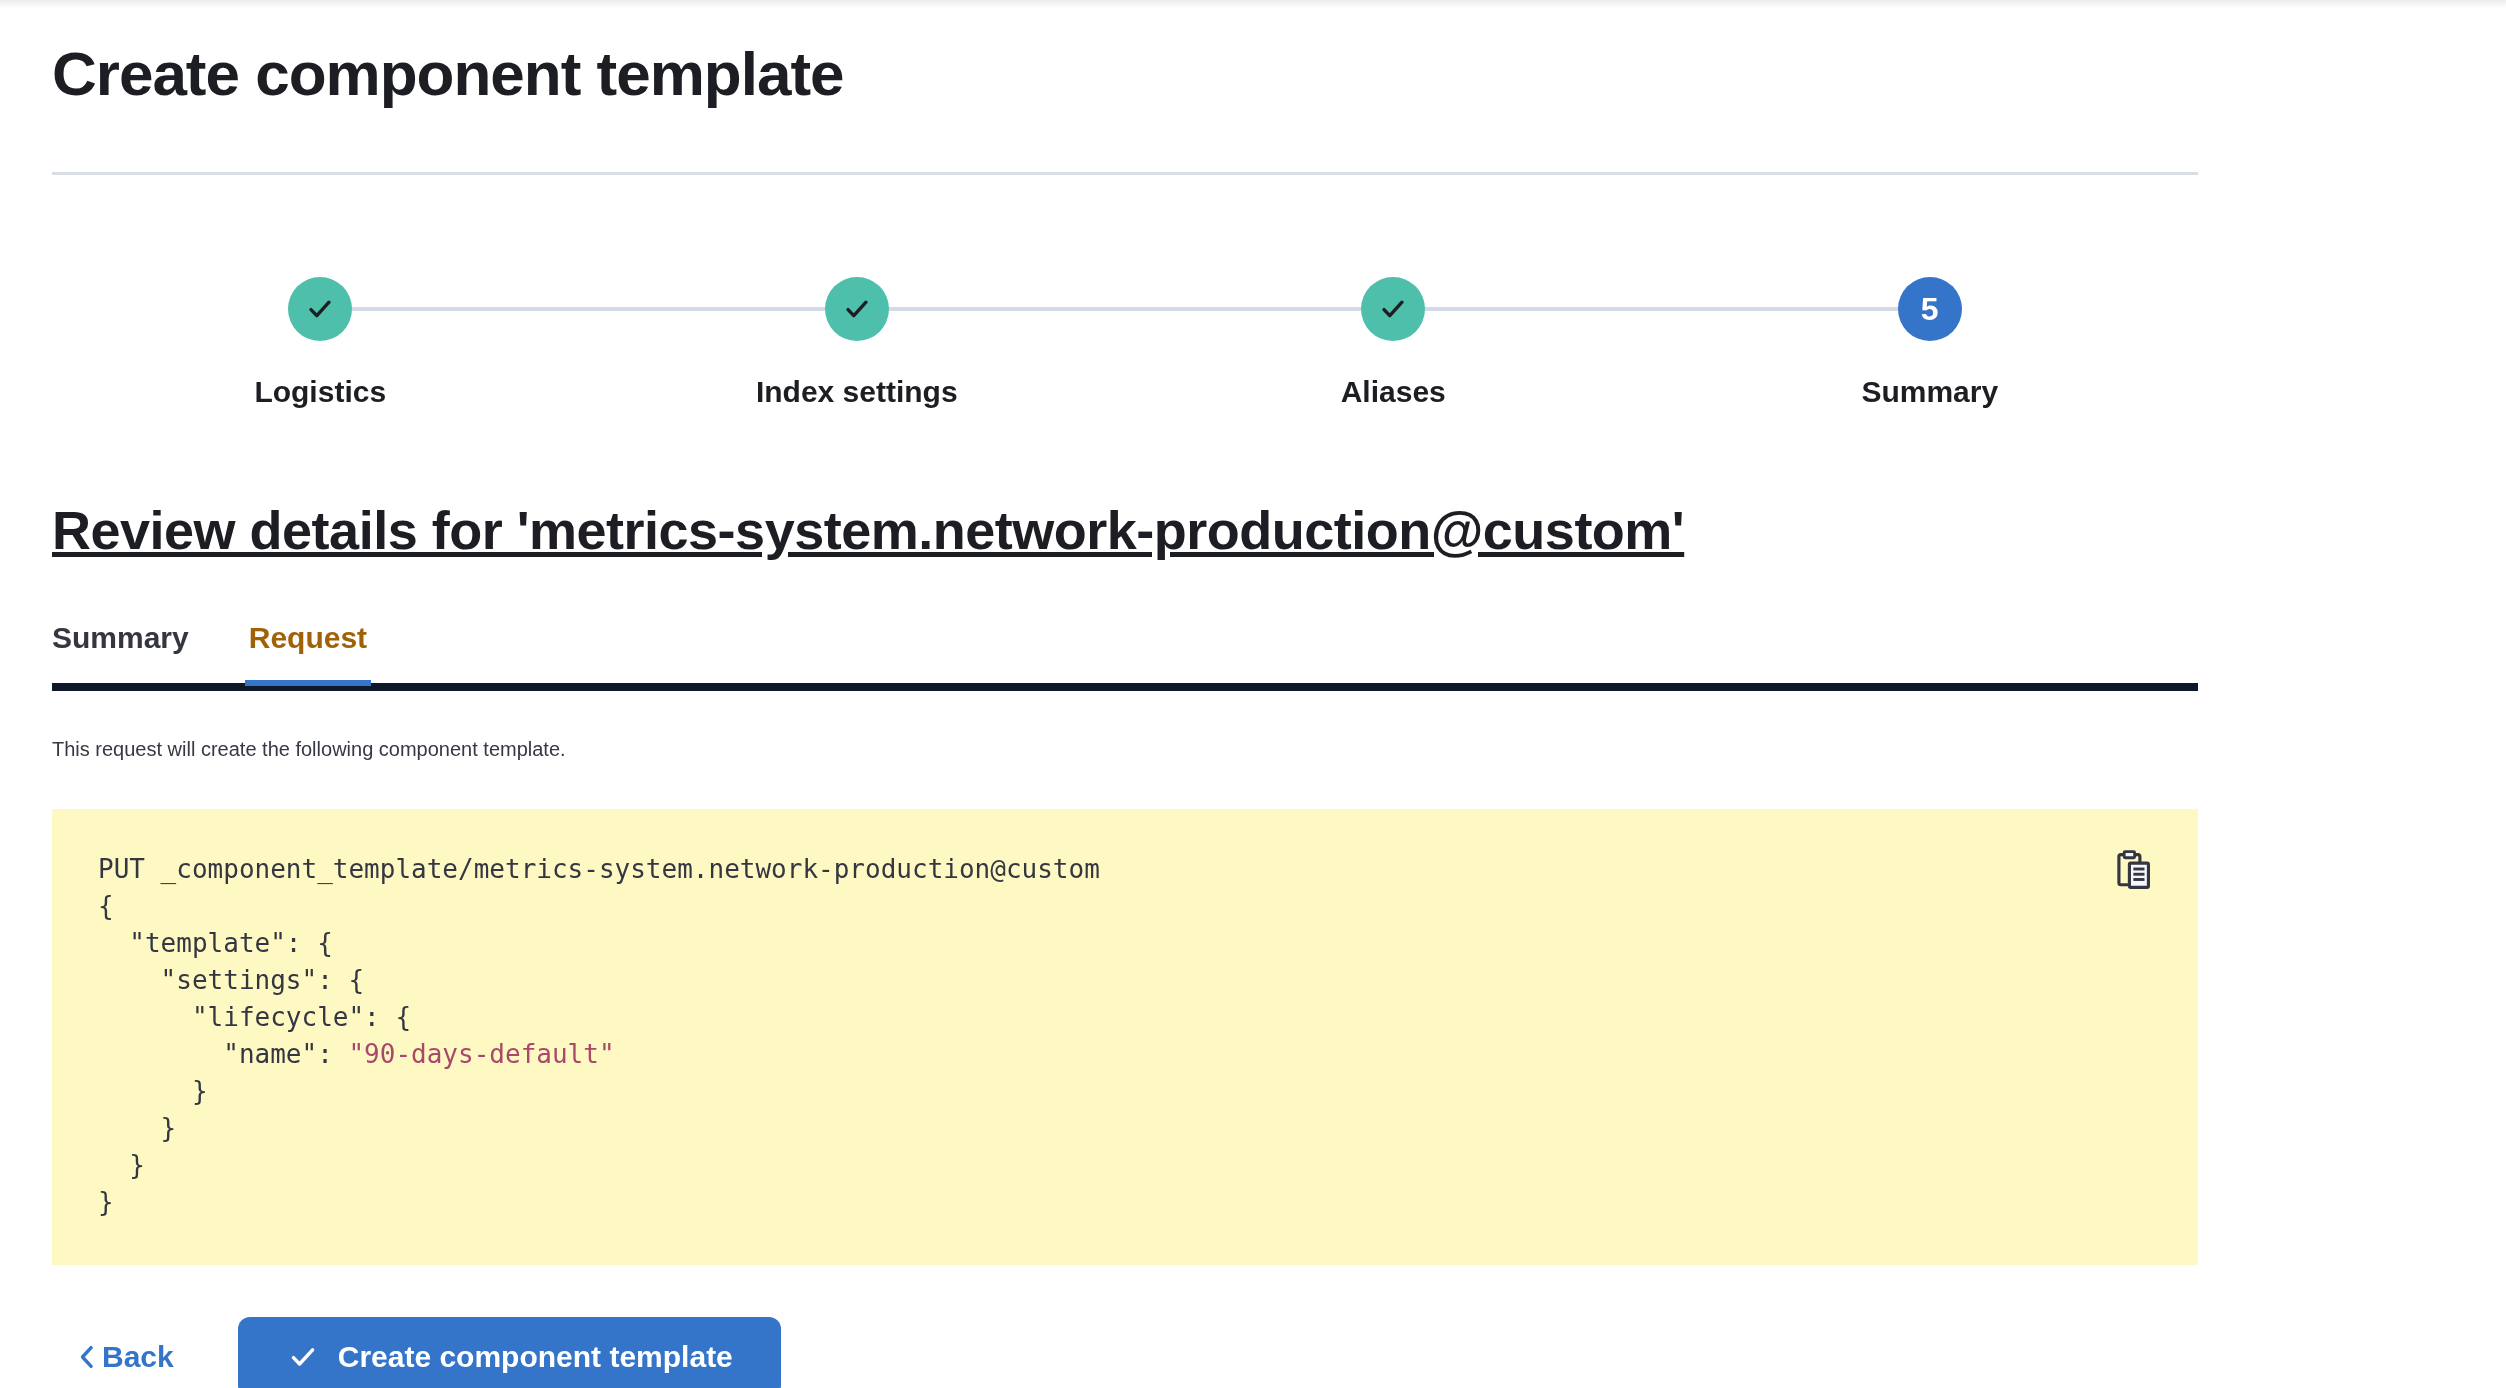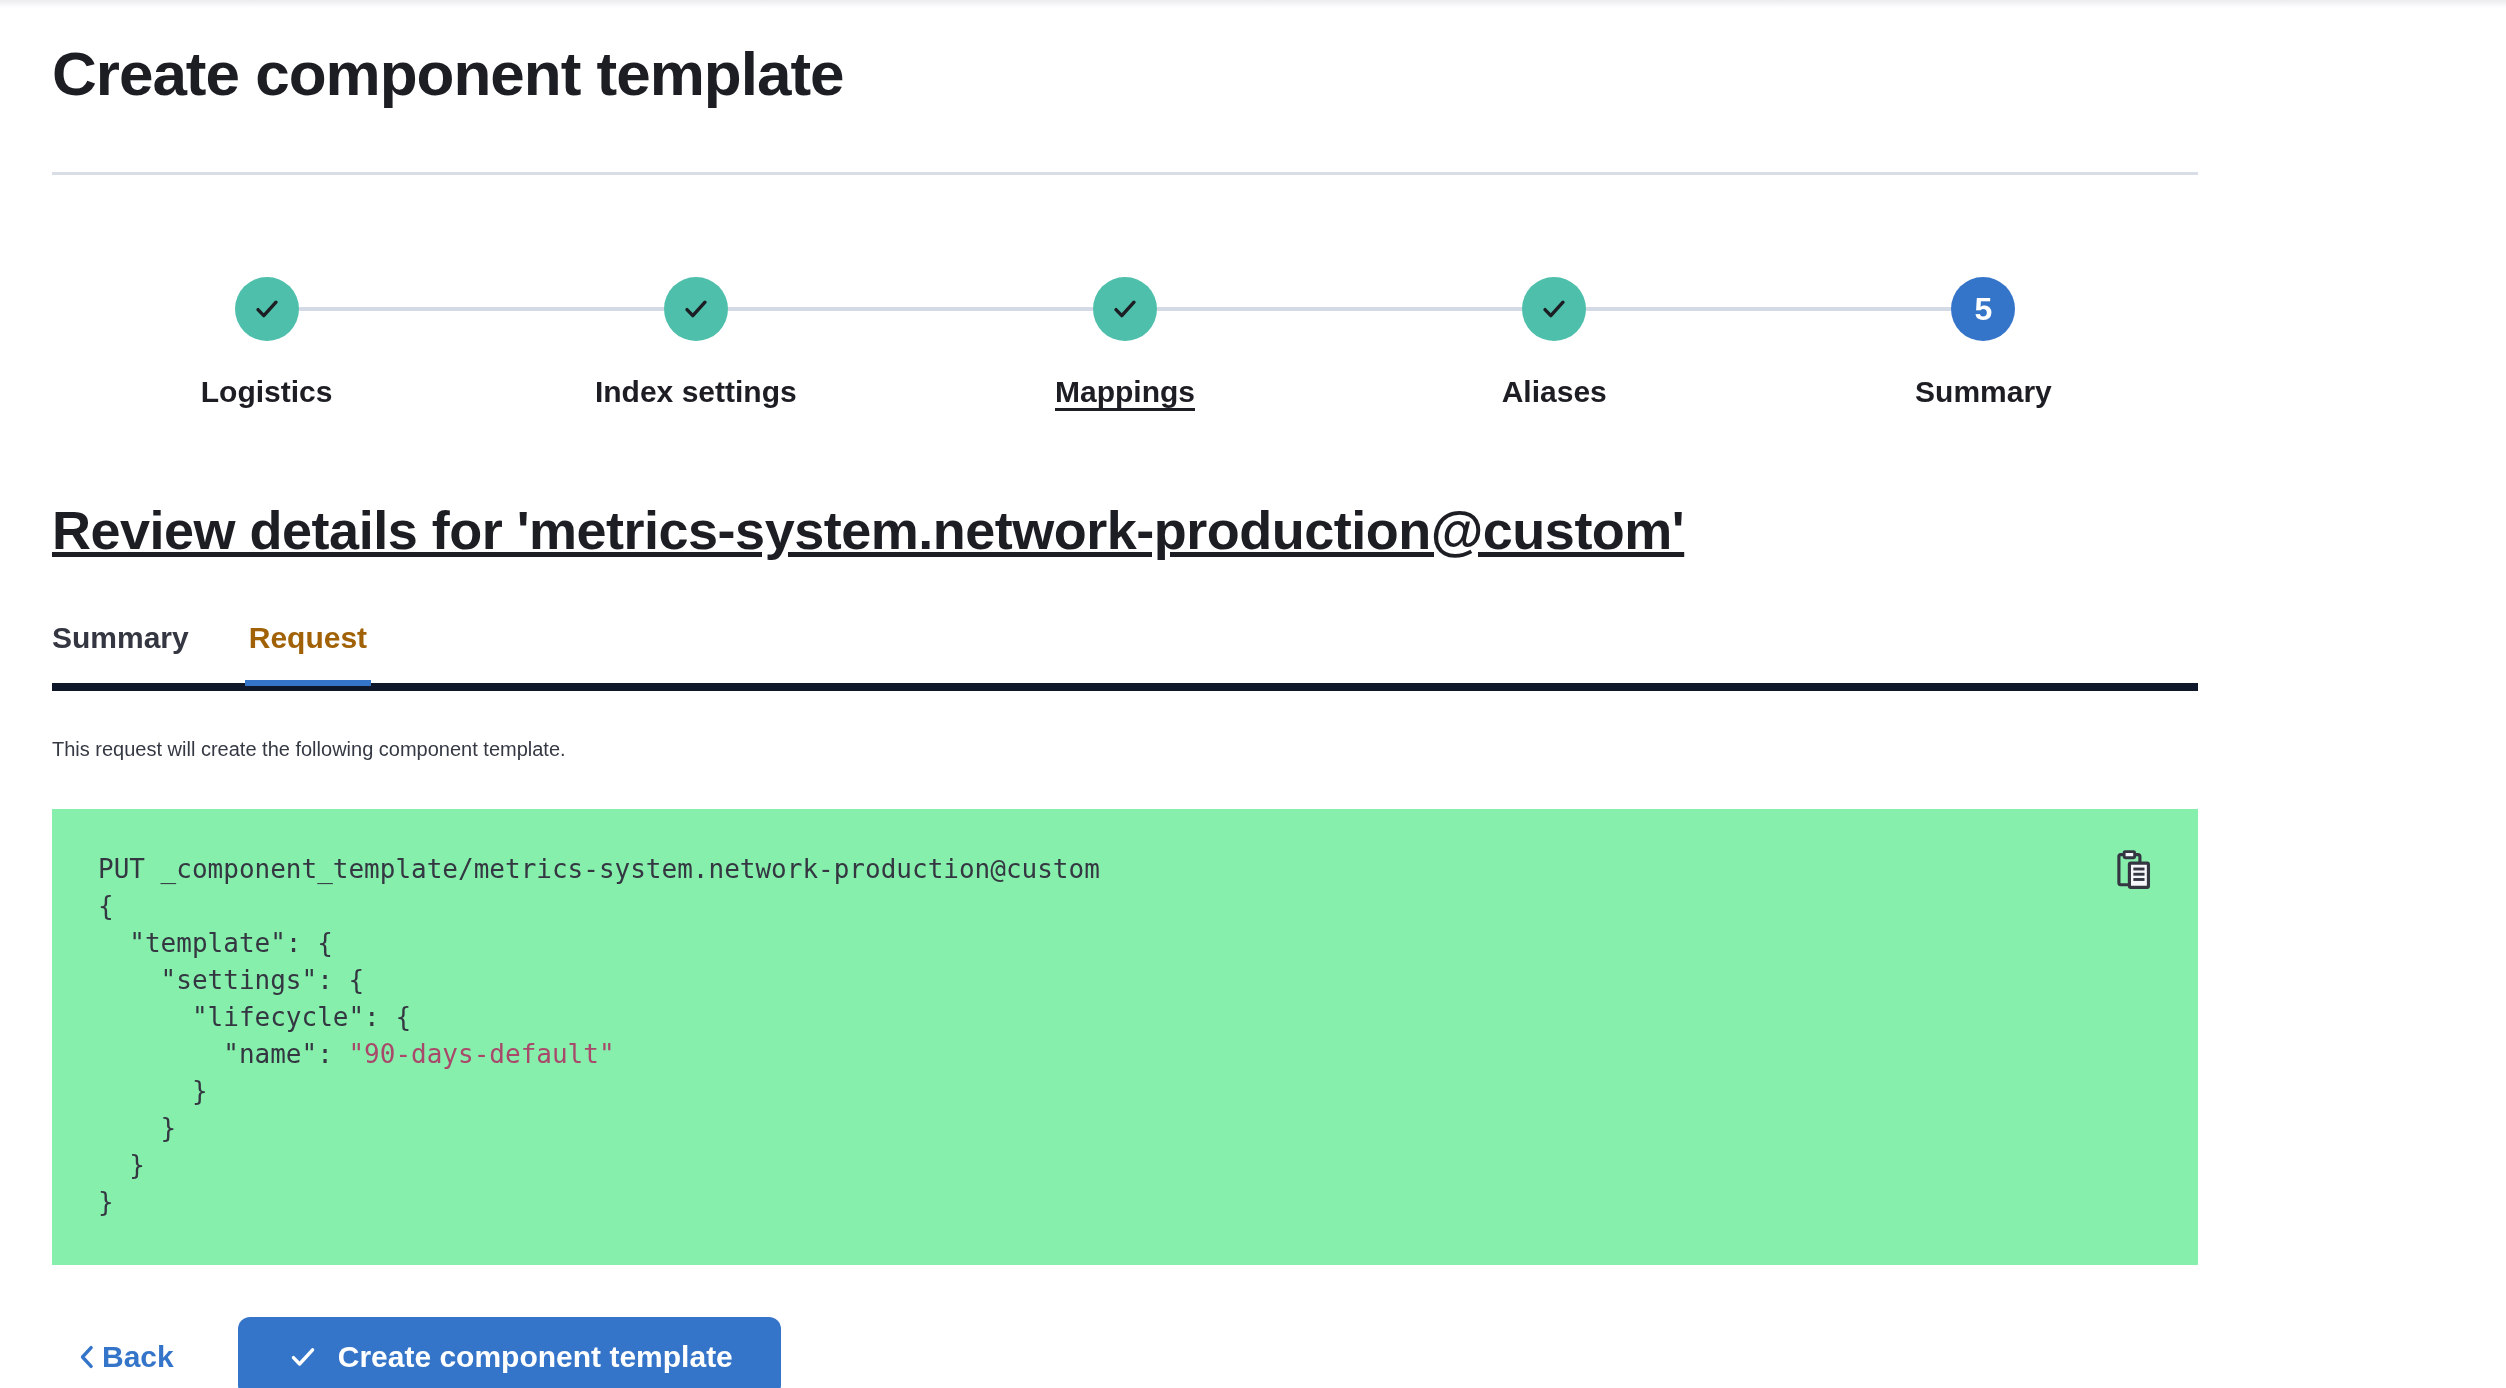--- a/index.html
+++ b/index.html
@@ -58,21 +58,21 @@
     content: ""; position: absolute; left: -4px; right: -4px; bottom: -3px; height: 6px;
     background: #3575c9;
   }
 
   .description { margin-top: 36px; font-size: 20px; line-height: 44px; color: #353944; }
 
   
   .code-block {
     position: relative;
     margin-top: 38px;
-    background: #86efac;
+    background: #fef9c3;
     padding: 42px 48px 44px 46px;
   }
   .code-line {
     white-space: pre;
     font-family: "DejaVu Sans Mono", "Liberation Mono", monospace;
     font-size: 26px; line-height: 37px; color: #343741;
   }
   .code-line .str { color: #a8496b; }
   .copy-btn {
     position: absolute; top: 36px; right: 40px;
@@ -121,28 +121,20 @@
 
     <div class="step">
       <div class="step-circle complete">
         <svg width="32" height="32" viewBox="0 0 16 16" fill="none">
           <path d="M3.5 8.3 L6.4 11.3 L12.5 4.6" stroke="#1c1e24" stroke-width="1.7" stroke-linecap="round" stroke-linejoin="round"></path>
         </svg>
       </div>
       <div class="step-label">Index settings</div>
     </div>
 
-    <div class="step">
-      <div class="step-circle complete">
-        <svg width="32" height="32" viewBox="0 0 16 16" fill="none">
-          <path d="M3.5 8.3 L6.4 11.3 L12.5 4.6" stroke="#1c1e24" stroke-width="1.7" stroke-linecap="round" stroke-linejoin="round"></path>
-        </svg>
-      </div>
-      <div class="step-label underlined">Mappings</div>
-    </div>
 
     <div class="step">
       <div class="step-circle complete">
         <svg width="32" height="32" viewBox="0 0 16 16" fill="none">
           <path d="M3.5 8.3 L6.4 11.3 L12.5 4.6" stroke="#1c1e24" stroke-width="1.7" stroke-linecap="round" stroke-linejoin="round"></path>
         </svg>
       </div>
       <div class="step-label">Aliases</div>
     </div>
 

